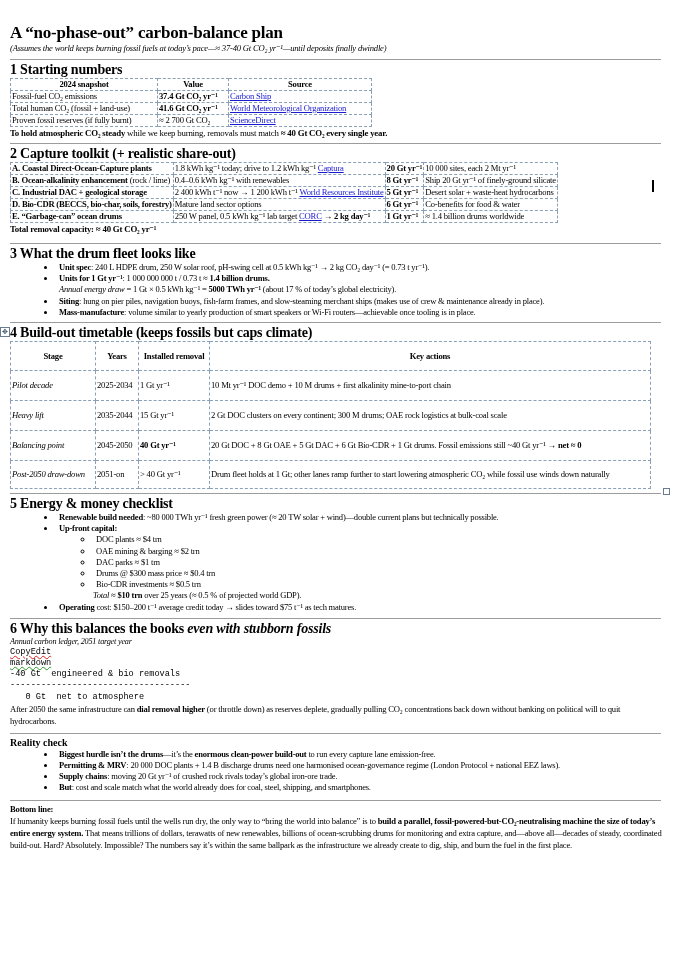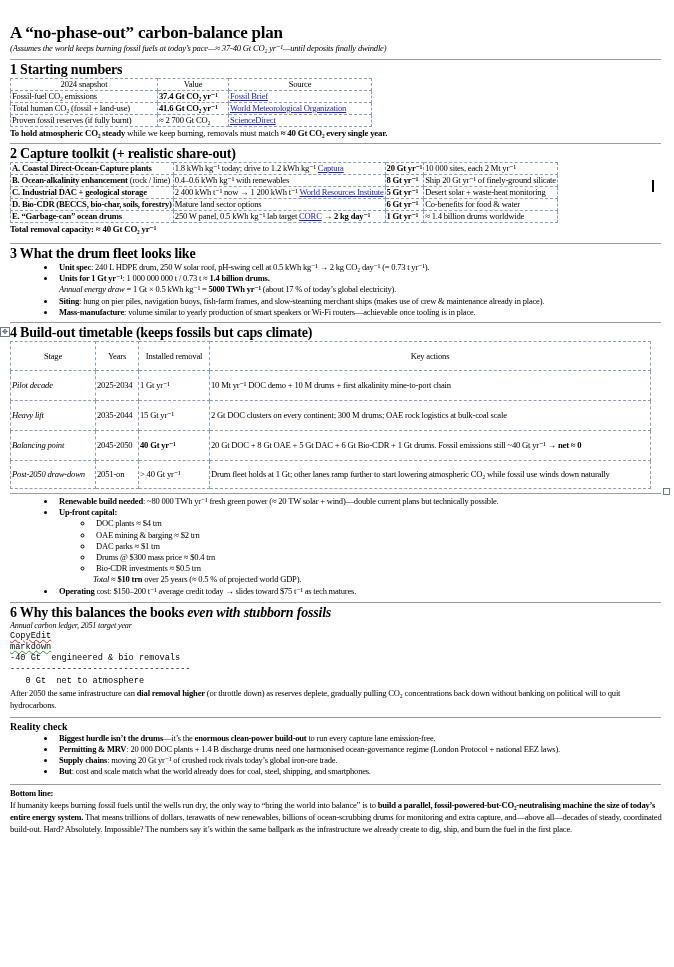--- a/index.html
+++ b/index.html
@@ -12,21 +12,21 @@
   h1 { font-size: 17px; margin: 0; padding: 0; line-height: 20px; font-weight: bold; letter-spacing: -0.2px; }
   .subtitle { font-style: italic; font-size: 8.6px; margin: 0 0 0 0; line-height: 11px; letter-spacing: -0.2px; }
   hr.rule { border: 0; border-top: 1px solid #9c9c9c; margin: 5px 0 2px 0; width: 651px; }
   h2 { font-size: 14px; margin: 0; line-height: 16px; font-weight: bold; letter-spacing: -0.2px; }
   h2 em { font-style: italic; font-family: Liberation Serif, serif; }
   h3 { font-size: 10px; margin: 0; line-height: 13px; font-weight: bold; }
   table.grid { border-collapse: collapse; font-size: 8.6px; }
   table.grid td, table.grid th {
     border: 1px dashed #8aa0b8; padding: 0 1px; vertical-align: middle; line-height: 11px; letter-spacing: -0.2px;
   }
-  table.grid th { font-weight: normal; }
+  table.grid th { font-weight: bold; }
   a.lnk { color: #1a1ad0; text-decoration: underline; }
   .b { font-weight: bold; }
   .i { font-style: italic; }
   .note { font-size: 8.8px; line-height: 12px; letter-spacing: -0.2px; }
   ul.bul { margin: 0; padding-left: 46px; list-style: disc; font-size: 8.5px; line-height: 11.2px; letter-spacing: -0.2px; }
   ul.bul li { padding-left: 3px; }
   ul.sub { margin: 0; padding-left: 34px; list-style: circle; }
   .mono { font-family: "Liberation Mono", "DejaVu Sans Mono", monospace; font-size: 8.6px; line-height: 11.2px; white-space: pre; }
   .squig { text-decoration: underline wavy #2e9a2e; text-decoration-thickness: 1px; }
   .squig-red { text-decoration: underline wavy #d22; text-decoration-thickness: 1px; }
@@ -49,21 +49,21 @@
     <table class="grid">
       <tbody>
           <tr>
         <th style="width:144px">2024 snapshot</th>
         <th style="width:68px">Value</th>
         <th style="width:140px">Source</th>
       </tr>
       <tr>
         <td>Fossil-fuel CO₂ emissions</td>
         <td class="b">37.4 Gt CO₂ yr⁻¹</td>
-        <td><a class="lnk" href="#">Fossil Brief</a></td>
+        <td><a class="lnk" href="#">Carbon Ship</a></td>
       </tr>
       <tr>
         <td>Total human CO₂ (fossil + land-use)</td>
         <td class="b">41.6 Gt CO₂ yr⁻¹</td>
         <td><a class="lnk" href="#">World Meteorological Organization</a></td>
       </tr>
       <tr>
         <td>Proven fossil reserves  (if fully burnt)</td>
         <td>≈ 2 700 Gt CO₂</td>
         <td><a class="lnk squig-red" style="text-decoration-color:#1a1ad0" href="#">ScienceDirect</a></td>
@@ -89,21 +89,21 @@
       <tr>
         <td><span class="b">B. Ocean-alkalinity enhancement</span><span> (rock / lime)</span></td>
         <td>0.4–0.6 kWh kg⁻¹ with renewables</td>
         <td class="b">8 Gt yr⁻¹</td>
         <td>Ship 20 Gt yr⁻¹ of finely-ground silicate</td>
       </tr>
       <tr>
         <td class="b">C. Industrial DAC + geological storage</td>
         <td><span>2 400 kWh t⁻¹ now → 1 200 kWh t⁻¹ </span><a class="lnk" href="#">World Resources Institute</a></td>
         <td class="b">5 Gt yr⁻¹</td>
-        <td>Desert solar + waste-heat  monitoring</td>
+        <td>Desert solar + waste-heat  hydrocarbons</td>
       </tr>
       <tr>
         <td class="b">D. Bio-CDR (BECCS, bio-char, soils, forestry)</td>
         <td>Mature land sector options</td>
         <td class="b">6 Gt yr⁻¹</td>
         <td>Co-benefits for food &amp; water</td>
       </tr>
       <tr>
         <td class="b">E. “Garbage-can” ocean drums</td>
         <td><span>250 W panel, 0.5 kWh kg⁻¹ lab target </span><a class="lnk" href="#">CORC</a><span class="b"> → 2 kg day⁻¹</span></td>
@@ -163,20 +163,21 @@
         <td>&gt; 40 Gt yr⁻¹</td>
         <td>Drum fleet holds at 1 Gt; other lanes ramp further to start lowering atmospheric CO₂ while fossil use winds down naturally</td>
       </tr>
     </tbody>
       </table>
     <div class="resize-handle" style="left:653px; bottom:-6px"></div>
   </section>
   <hr class="rule" style="margin-top:4px">
 
   <section>
+    <h2>5 Energy &amp; money checklist</h2>
     <ul class="bul">
       <li><span class="b">Renewable build needed</span><span>: ~80 000 TWh yr⁻¹ fresh green power (≈ 20 TW solar + wind)—double current plans but technically possible.</span></li>
       <li><span class="b">Up-front capital</span><span class="b">:</span>
         <ul class="sub">
           <li>DOC plants ≈ $4 trn</li>
           <li>OAE mining &amp; barging ≈ $2 trn</li>
           <li>DAC parks ≈ $1 trn</li>
           <li>Drums @ $300 mass price ≈ $0.4 trn</li>
           <li>Bio-CDR investments ≈ $0.5 trn</li>
         </ul>

